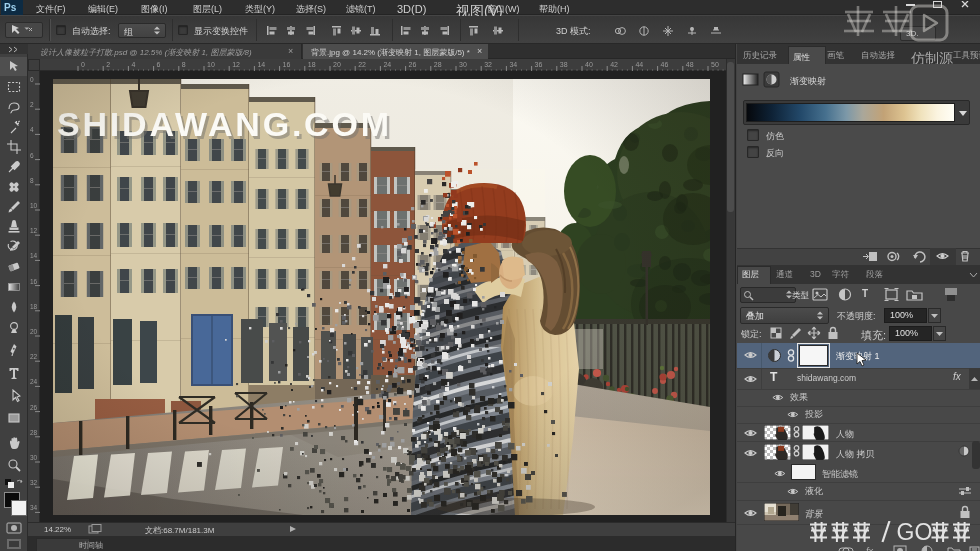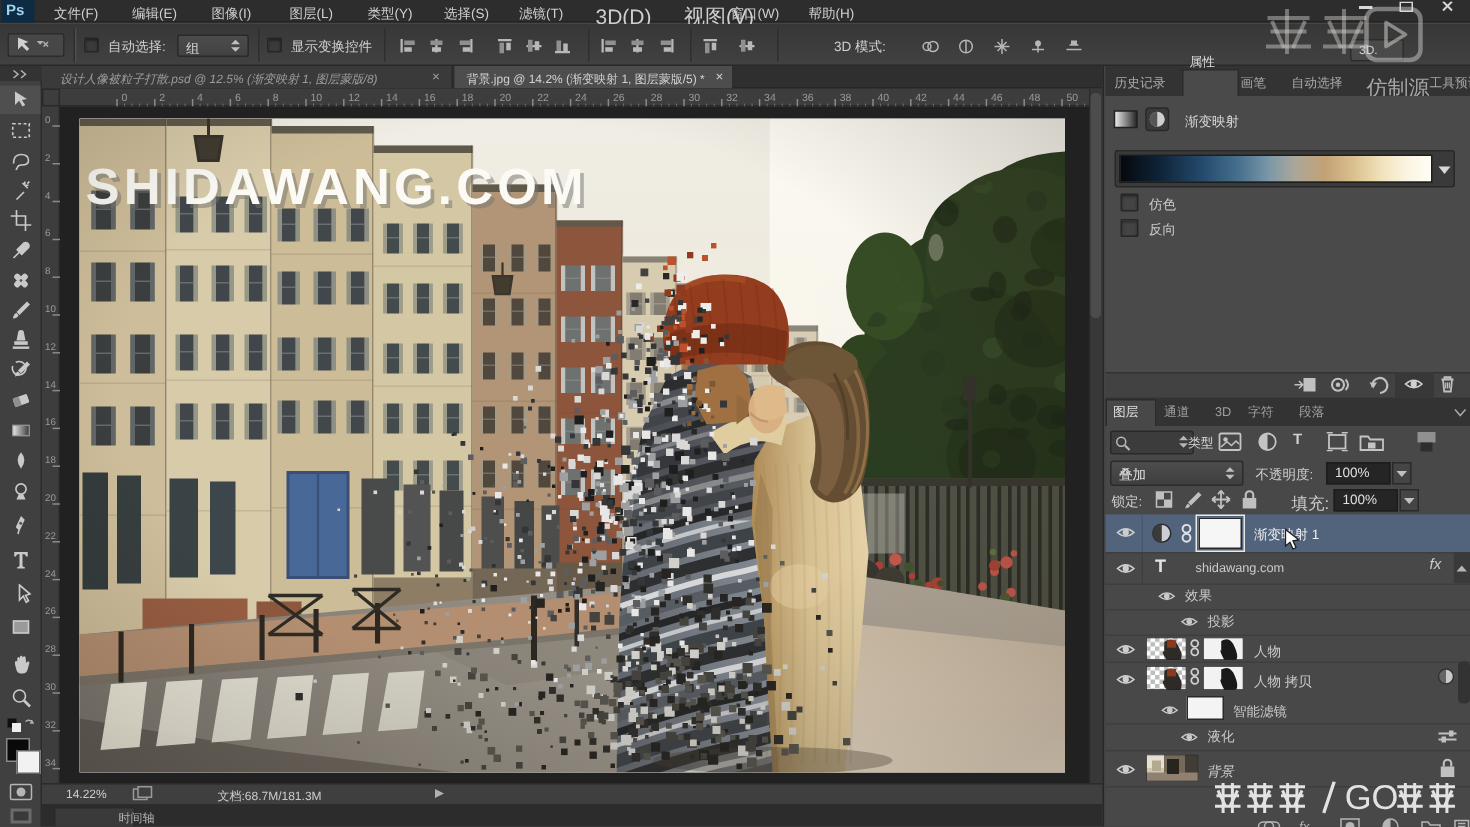--- a/index.html
+++ b/index.html
@@ -9,21 +9,21 @@
 <div class="abs" style="left:0px;top:0px;width:980px;height:15px;background:#2d2d2d;border-bottom:1px solid #242424"></div>
 <div class="abs" style="left:1px;top:0px;width:22px;height:15px;background:#0d2b43"></div>
 <div class="t" style="left:4px;top:2px;font-size:10px;color:#9fd2ef;font-weight:bold">Ps</div>
 <div class="t" style="left:36px;top:3px;font-size:9px;color:#cfcfcf;">文件(F)</div>
 <div class="t" style="left:88px;top:3px;font-size:9px;color:#cfcfcf;">编辑(E)</div>
 <div class="t" style="left:141px;top:3px;font-size:9px;color:#cfcfcf;">图像(I)</div>
 <div class="t" style="left:193px;top:3px;font-size:9px;color:#cfcfcf;">图层(L)</div>
 <div class="t" style="left:245px;top:3px;font-size:9px;color:#cfcfcf;">类型(Y)</div>
 <div class="t" style="left:296px;top:3px;font-size:9px;color:#cfcfcf;">选择(S)</div>
 <div class="t" style="left:346px;top:3px;font-size:9px;color:#cfcfcf;">滤镜(T)</div>
-<div class="t" style="left:397px;top:3px;font-size:14px;color:#cfcfcf;">3D(D)</div>
+<div class="t" style="left:397px;top:3px;font-size:11px;color:#cfcfcf;">3D(D)</div>
 <div class="t" style="left:436px;top:3px;font-size:14px;color:#cfcfcf;margin-left:20px;">视图(V)</div>
 <div class="t" style="left:487px;top:3px;font-size:9px;color:#cfcfcf;">窗口(W)</div>
 <div class="t" style="left:539px;top:3px;font-size:9px;color:#cfcfcf;">帮助(H)</div>
 <svg class="abs" style="left:900px;top:1px;" width="76" height="8">
     <rect x="6" y="3" width="9" height="2" fill="#d8d8d8"></rect>
     <rect x="33.5" y="0.5" width="8" height="6" fill="none" stroke="#d8d8d8"></rect>
     <path d="M62 0 L68 6 M68 0 L62 6" stroke="#d8d8d8" stroke-width="1.3"></path>
   </svg>
 <div class="abs" style="left:0px;top:16px;width:980px;height:28px;background:linear-gradient(#373737,#414141);border-bottom:1px solid #282828"></div>
 <div class="abs" style="left:5px;top:22px;width:38px;height:16px;background:#474747;border:1px solid #2c2c2c;border-radius:2px"></div>
@@ -2382,21 +2382,21 @@
     <rect x="408" y="207" width="3.6" height="3.6" fill="#1c1c1e"></rect>
     <text x="4" y="57" font-family="Liberation Sans" font-weight="bold" font-size="34" letter-spacing="2.8" fill="rgba(110,110,108,0.5)" transform="translate(2.5,2.5)">SHIDAWANG.COM</text>
     <text x="4" y="57" font-family="Liberation Sans" font-weight="bold" font-size="34" letter-spacing="2.8" fill="#fcfcfa">SHIDAWANG.COM</text>
     <rect x="0" y="0" width="657" height="436" fill="rgba(240,216,176,0.06)"></rect>
     <rect x="0" y="0" width="657" height="436" fill="url(#vig)"></rect>
   </svg>
 <div class="abs" style="left:735px;top:44px;width:245px;height:507px;background:#434343;border-left:1px solid #262626"></div>
 <div class="abs" style="left:737px;top:44px;width:243px;height:20px;background:#333333"></div>
 <div class="t" style="left:743px;top:50px;font-size:8.5px;color:#a8a8a8;">历史记录</div>
 <div class="abs" style="left:788px;top:46px;width:38px;height:18px;background:#4a4a4a;border:1px solid #2b2b2b;border-bottom:none"></div>
-<div class="t" style="left:793px;top:36px;font-size:8.5px;color:#dddddd;text-align:center;">属性</div>
+<div class="t" style="left:793px;top:52px;font-size:8.5px;color:#dddddd;text-align:center;">属性</div>
 <div class="t" style="left:827px;top:50px;font-size:8.5px;color:#a8a8a8;">画笔</div>
 <div class="t" style="left:861px;top:50px;font-size:8.5px;color:#a8a8a8;">自动选择</div>
 <div class="t" style="left:911px;top:50px;font-size:14px;color:#a8a8a8;">仿制源</div>
 <div class="t" style="left:953px;top:50px;font-size:8.5px;color:#a8a8a8;">工具预设</div>
 <div class="abs" style="left:737px;top:64px;width:243px;height:201px;background:#4a4a4a"></div>
 <svg class="abs" style="left:742px;top:71px;" width="17" height="17">
     <defs>
       <linearGradient id="pg1" x1="0" y1="0" x2="1" y2="0">
         <stop offset="0" stop-color="#f0f0f0"></stop>
         <stop offset="1" stop-color="#222"></stop>

